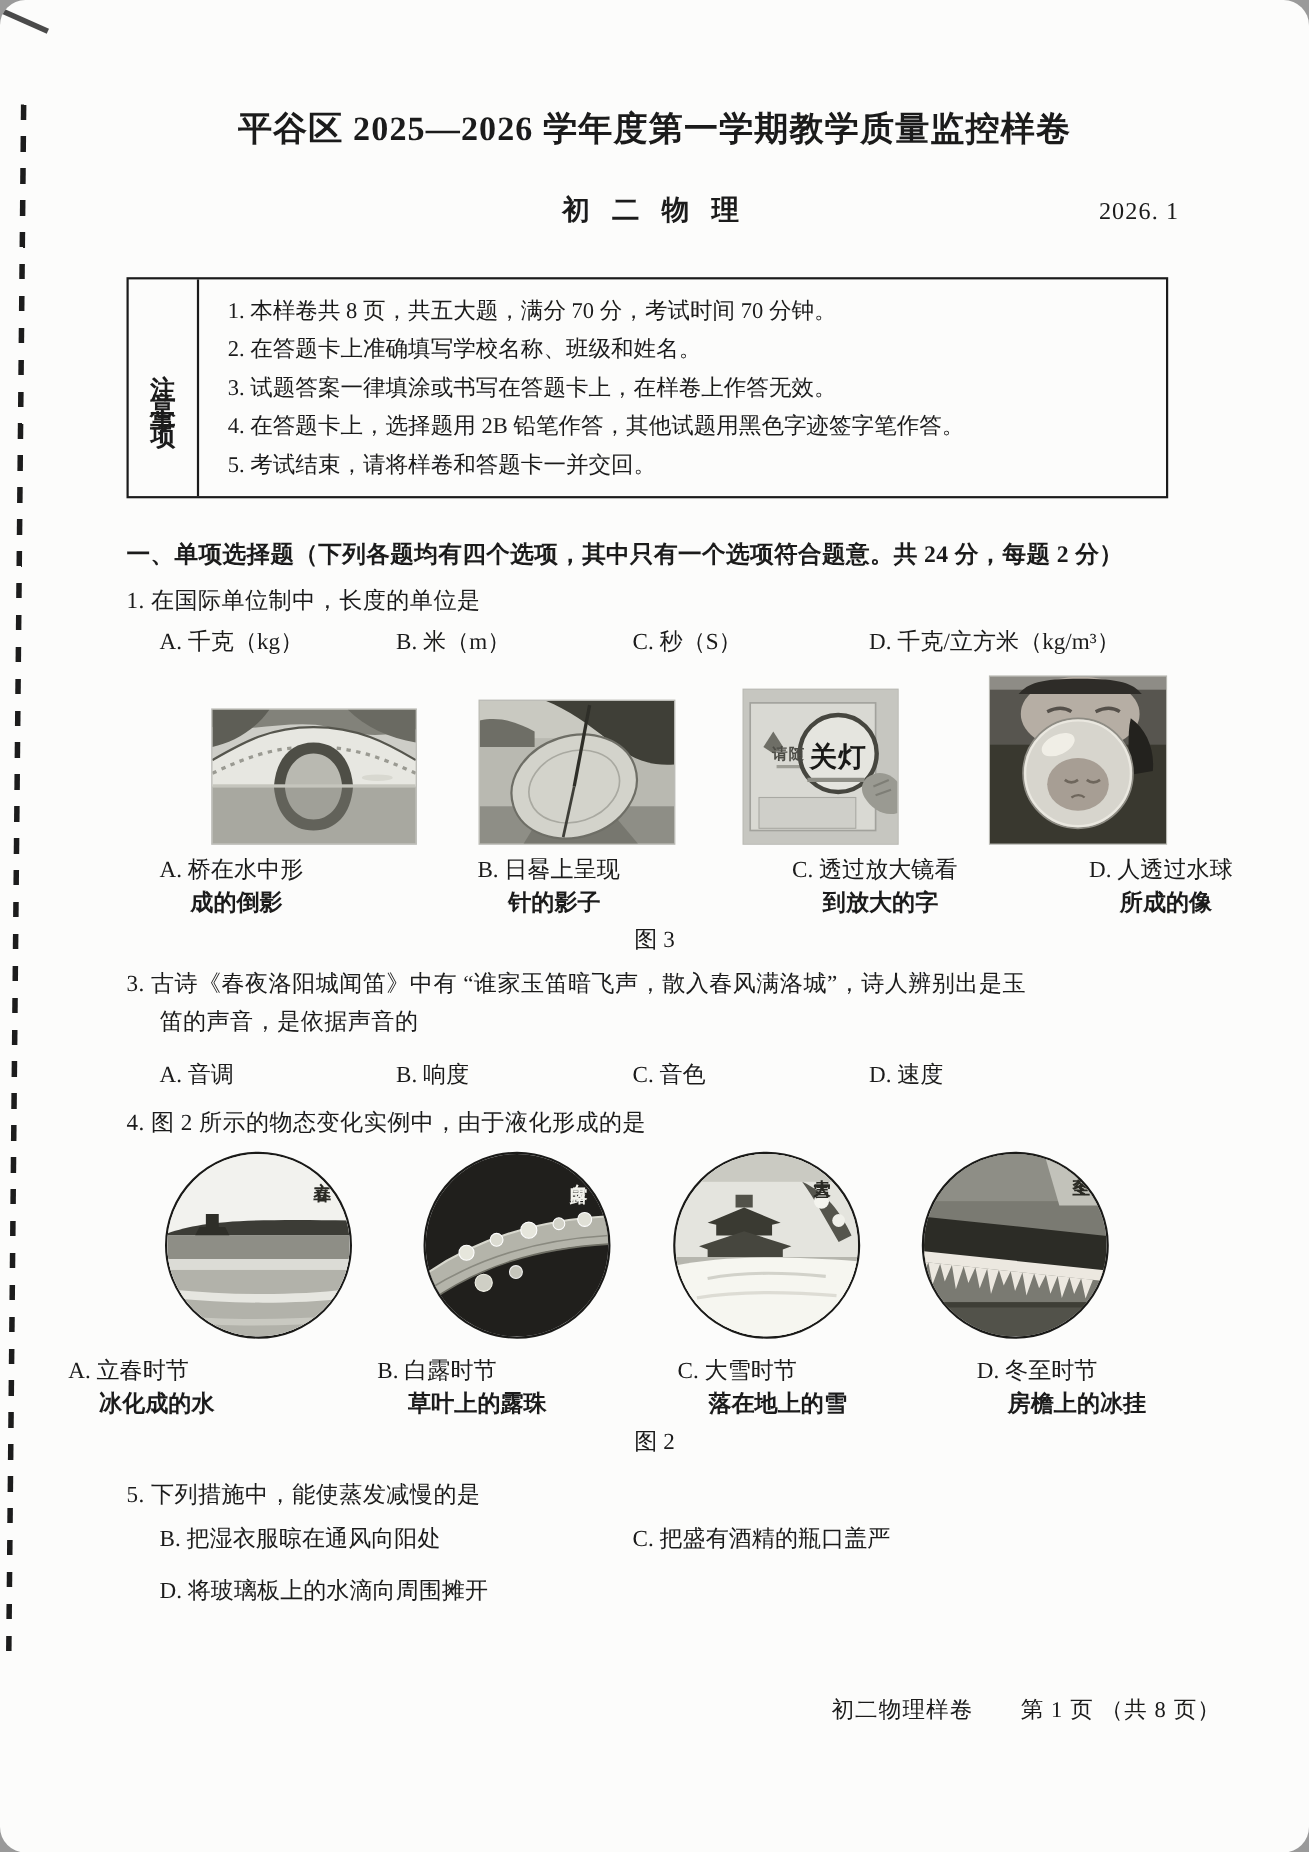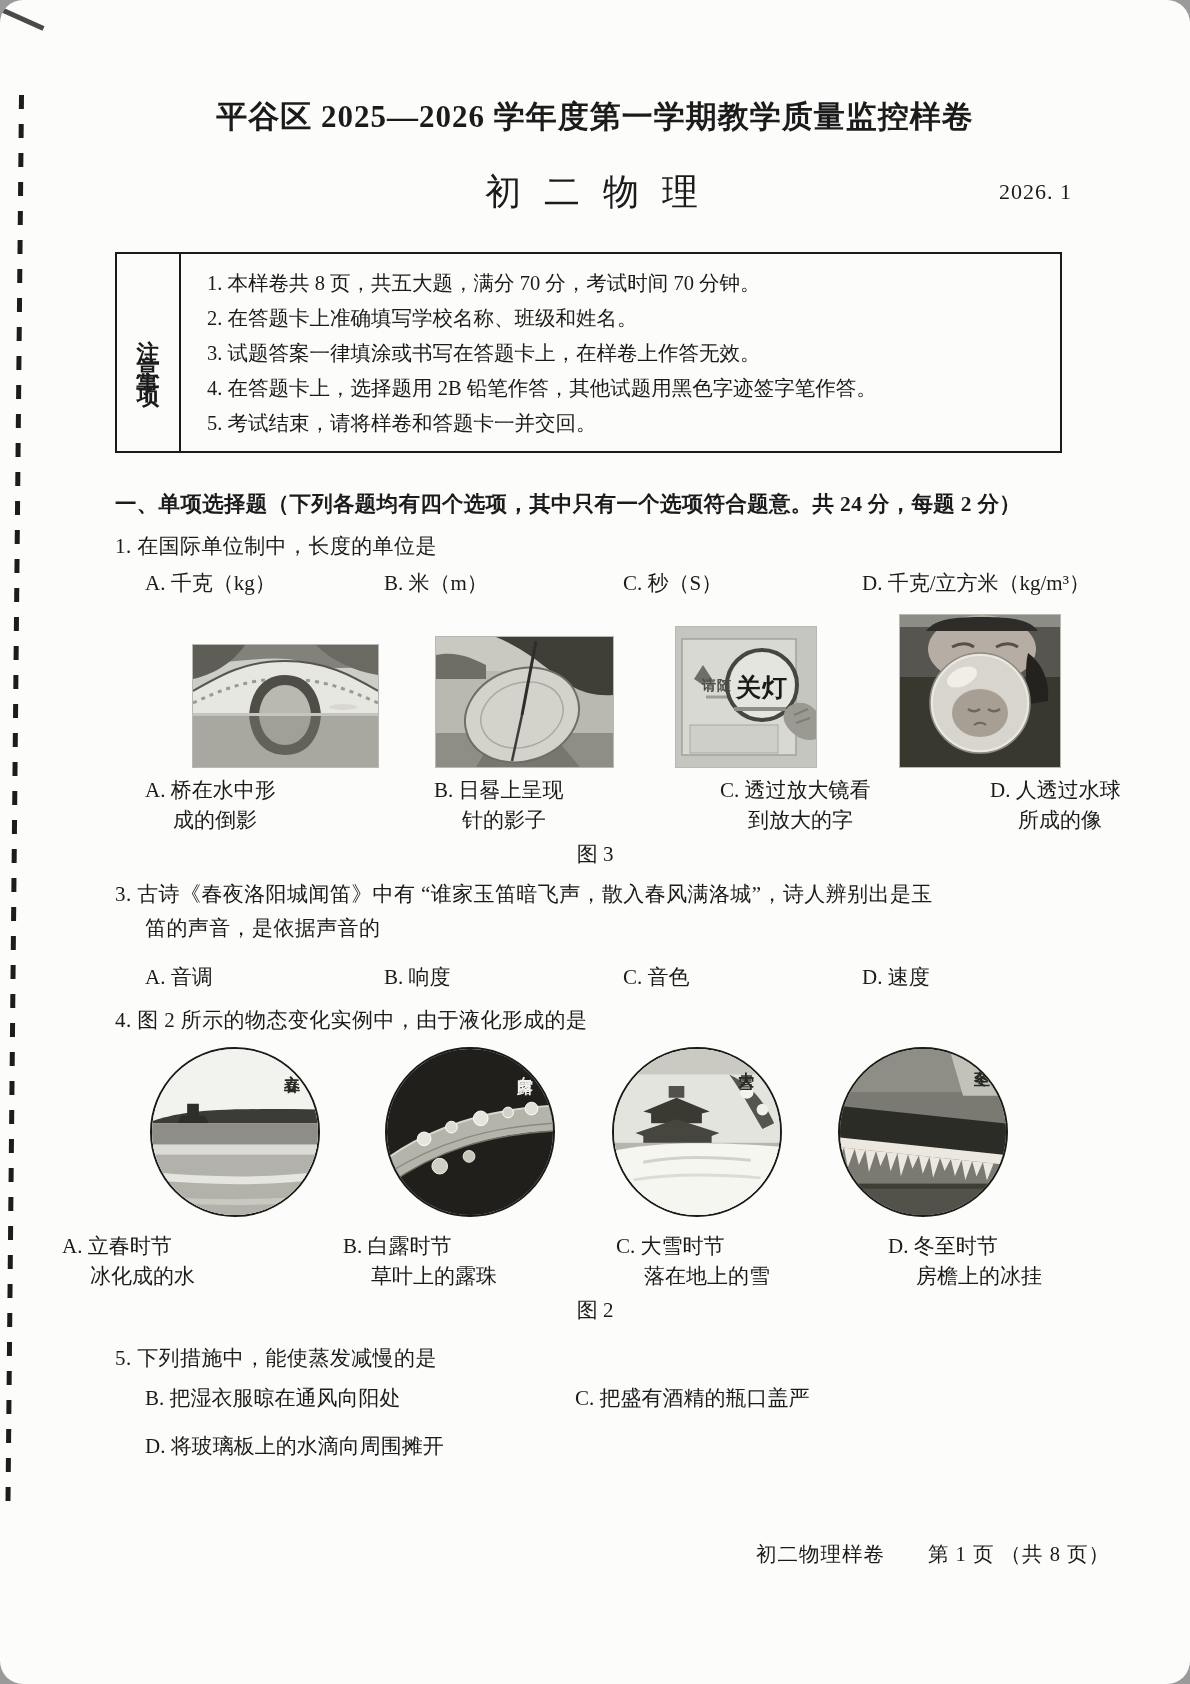--- a/index.html
+++ b/index.html
@@ -9,42 +9,42 @@
 
   
   .corner-mark { position:absolute; left:-8px; top:-14px; width:60px; height:34px; border-bottom:5px solid #2a2a2a; transform:rotate(24deg); opacity:.85; }
   .binding-line { position:absolute; left:19px; top:95px; width:5px; height:1408px;
     background:repeating-linear-gradient(to bottom,#1c1c1c 0 14px,transparent 14px 29px);
     transform:rotate(.55deg); transform-origin:top center; }
 
   header { padding-top:96px; }
   .title { text-align:center; font-size:31px; font-weight:700; letter-spacing:1px; line-height:42px; }
   .sub-row { position:relative; margin-top:34px; height:40px; }
-  .subject { text-align:center; font-size:36px; font-weight:400; letter-spacing:7px; line-height:40px; }
+  .subject { text-align:center; font-size:25px; font-weight:700; letter-spacing:7px; line-height:40px; }
   .date { position:absolute; right:118px; top:7px; font-size:22px; letter-spacing:1px; }
 
   .notice { margin:40px 0 0 115px; width:947px; border:2px solid #1b1b1b; display:flex; }
   .notice-label { width:64px; border-right:2px solid #1b1b1b; display:flex; align-items:center; justify-content:center;
     writing-mode:vertical-rl; text-orientation:upright; letter-spacing:16px; font-size:23px; font-weight:700; padding:18px 0; }
   .notice-items { flex:1; padding:12px 8px 10px 26px; display:flex; flex-direction:column; justify-content:space-between; }
   .notice-items > div { font-size:20.5px; line-height:35px; white-space:nowrap; }
 
   .sec-heading { margin:34px 0 0 115px; font-size:21.5px; font-weight:700; line-height:34px; letter-spacing:.3px; }
   .q-text { margin:8px 0 0 115px; font-size:21px; line-height:34px; letter-spacing:.4px; }
   .q-text.two-line { white-space:normal; width:960px; }
-  .opt-grid4 { display:grid; grid-template-columns:215px 215px 215px 1fr; margin:2px 0 0 145px; font-size:21px; line-height:36px;gap:24px; }
+  .opt-grid4 { display:grid; grid-template-columns:215px 215px 215px 1fr; margin:2px 0 0 145px; font-size:21px; line-height:36px; }
   .opt-grid2 { display:grid; grid-template-columns:430px 1fr; row-gap:14px; margin:6px 0 0 145px; font-size:21px; line-height:34px; }
 
   .photo-row { display:flex; align-items:flex-end; margin:14px 5px 0 145px; height:152px;padding-left:48px; }
   .fig { position:relative; }
   .fig .photo-box { position:relative; overflow:hidden; background:#c8c8c2; box-shadow:0 0 0 1px #b9b9b3; }
   .photo-box svg { display:block; width:100%; height:100%; }
   .cap-row { display:flex; margin:8px 0 0 145px;gap:46px; }
   .cap { font-size:21px; line-height:30px; white-space:nowrap; }
-  .cap .l2 { padding-left:28px; }
+  .cap .l2 { padding-left:28px;font-weight:bold; }
 
   .fig-label { margin-top:4px; margin-left:115px; width:960px; text-align:center; font-size:21px; line-height:30px; }
 
   .circle-row { display:flex; margin:10px 0 0 150px; height:174px; }
   .circle-photo { position:relative; width:170px; height:170px; border-radius:50%; overflow:hidden; border:2px solid #1a1a18; background:#ddd; }
   .circle-photo svg { display:block; width:100%; height:100%; }
 
   .v-text { position:absolute; writing-mode:vertical-rl; text-orientation:upright; letter-spacing:3px; font-weight:600; font-size:16px; }
   .vt-dark { color:#2a2a24; }
   .vt-light { color:#f2f2ec; }

